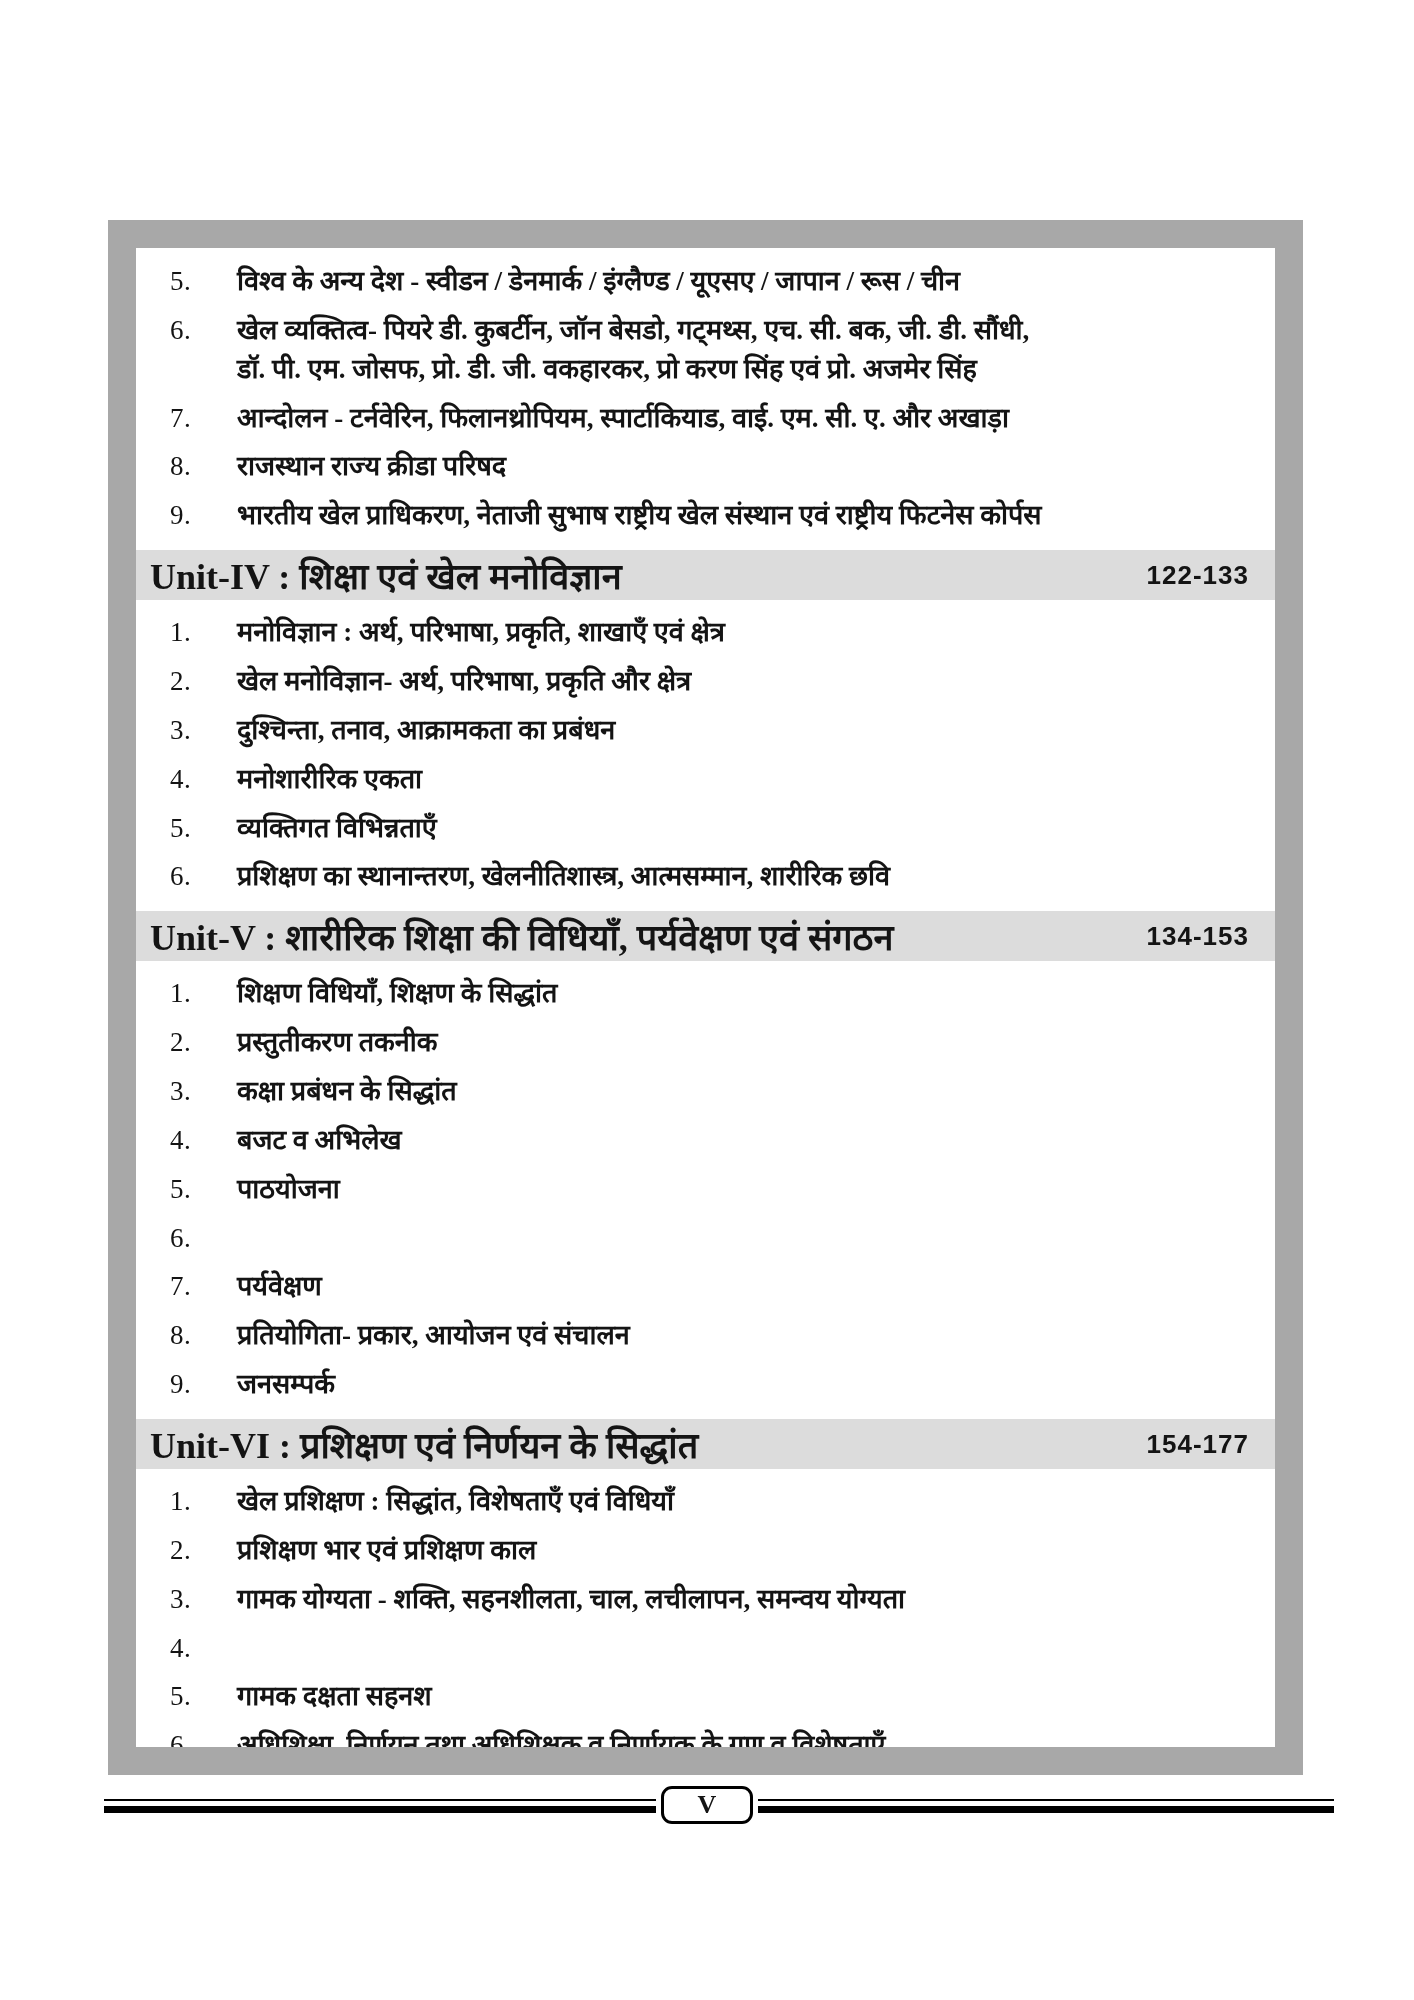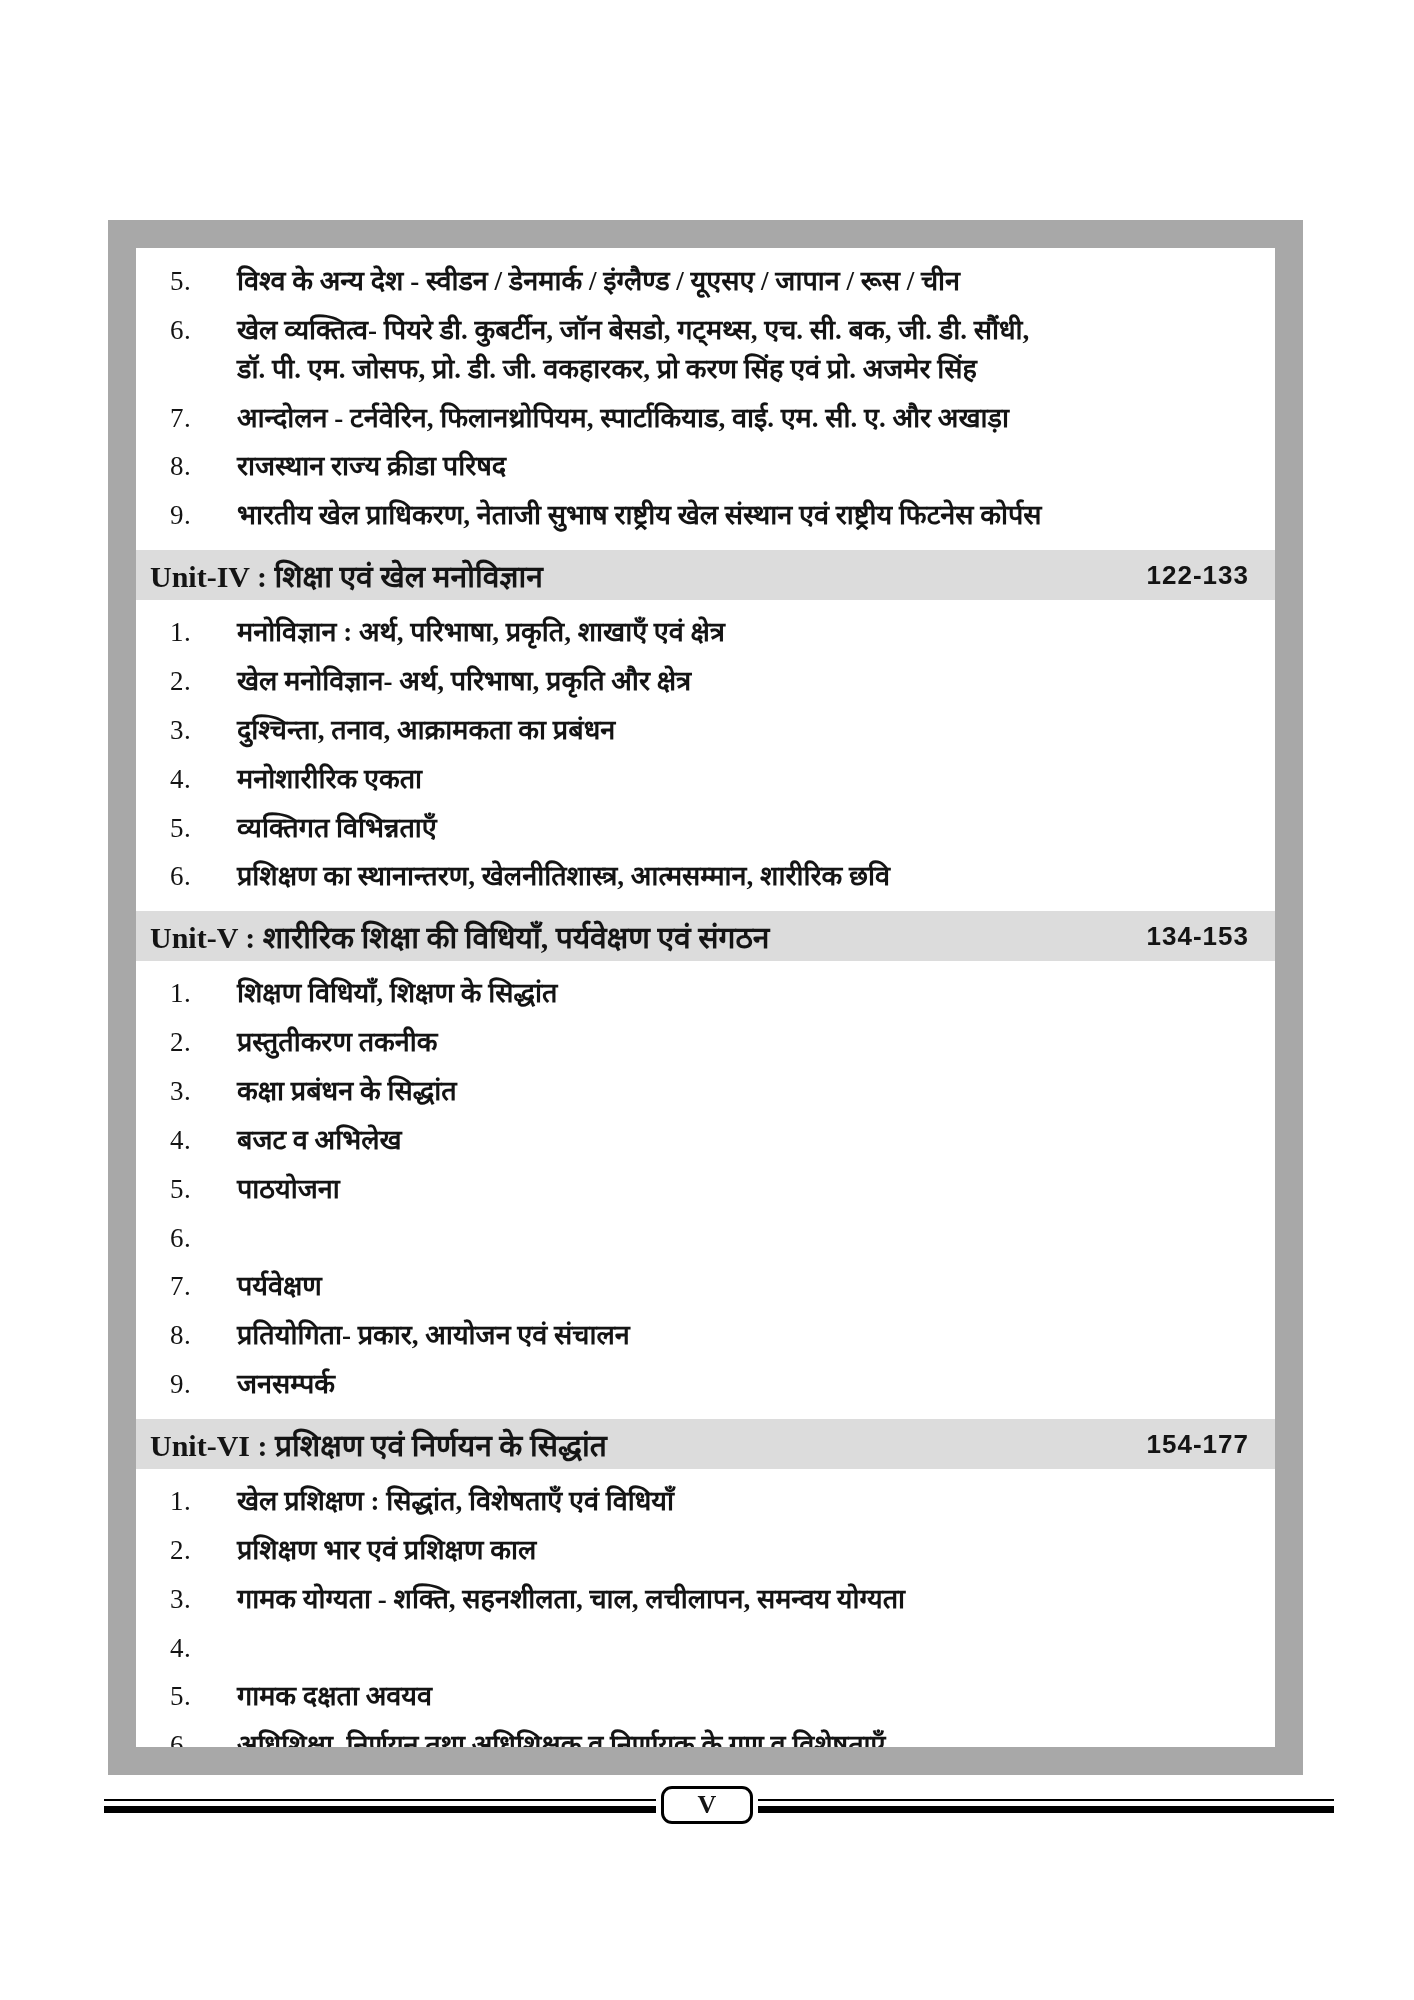--- a/index.html
+++ b/index.html
@@ -24,21 +24,21 @@
     flex:none;width:67px;padding-left:34px;box-sizing:content-box;
     font-weight:normal;letter-spacing:0.5px;
   }
   .txt{flex:1;padding-right:13px;font-weight:bold;}
   .row.cont{padding-top:0;margin-top:-2px;justify-content:flex-end;}
   .bar{
     display:flex;justify-content:space-between;align-items:center;
     background:#dcdcdc;height:50px;margin:9px 0;
     padding:0 26px 0 14px;
   }
-  .bar-label{font-size:30px;font-weight:bold;}
+  .bar-label{font-size:36px;font-weight:bold;}
   .bar-pages{
     font-family:"Liberation Sans","DejaVu Sans",sans-serif;
     font-size:26px;font-weight:bold;letter-spacing:1px;
   }
   .footer{position:absolute;left:0;top:0;width:1414px;height:2000px;pointer-events:none;}
   .rule-thin{position:absolute;left:104px;top:1799px;width:1230px;height:2px;background:#000;}
   .rule-thick{position:absolute;left:104px;top:1806px;width:1230px;height:7px;background:#000;}
   .pagenum-box{
     position:absolute;left:661px;top:1786px;width:92px;height:38px;
     background:#ffffff;border:3px solid #000;border-radius:11px;
@@ -161,21 +161,21 @@
     </div>
     <div class="row">
       <span class="num">3.</span>
       <span class="txt">गामक योग्यता - शक्ति, सहनशीलता, चाल, लचीलापन, समन्वय योग्यता</span>
     </div>
     <div class="row">
       <span class="num">4.</span>
     </div>
     <div class="row">
       <span class="num">5.</span>
-      <span class="txt">गामक दक्षता अवयव</span>
+      <span class="txt">गामक दक्षता सहनश</span>
     </div>
     <div class="row">
       <span class="num">6.</span>
       <span class="txt">अधिशिक्षा, निर्णयन तथा अधिशिक्षक व निर्णायक के गुण व विशेषताएँ</span>
     </div>
 
   </div>
 </div>
 
 <div class="footer">

